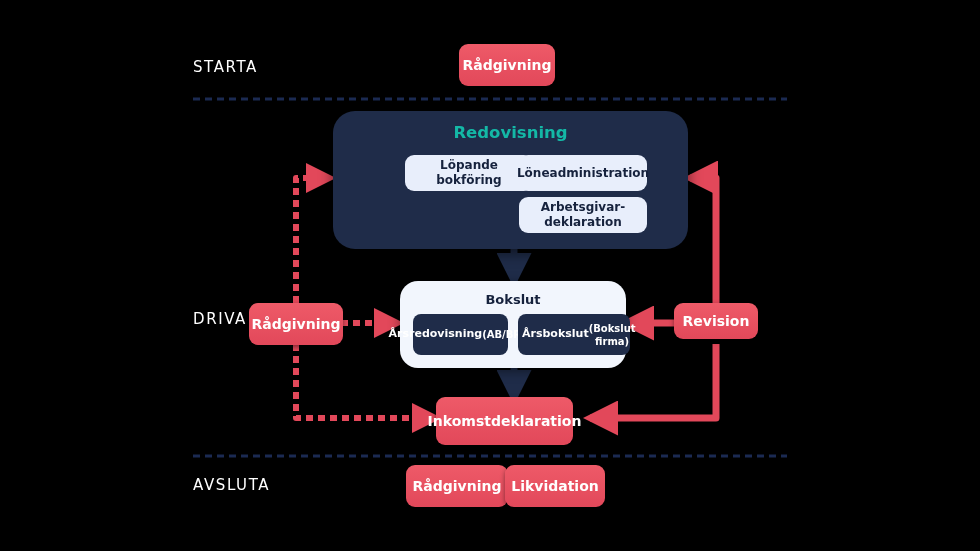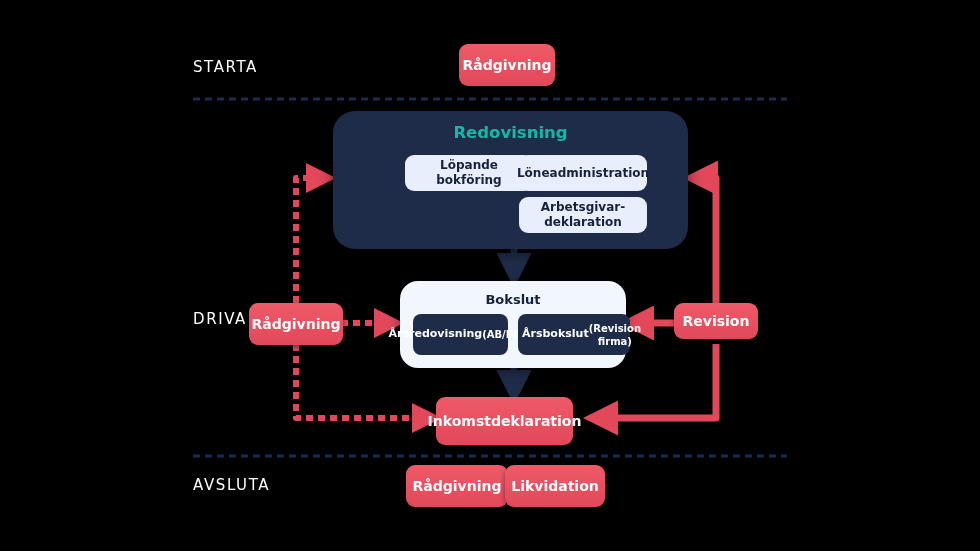--- a/index.html
+++ b/index.html
@@ -206,17 +206,17 @@
 
   <div class="light-panel" style="left:400px; top:281px; width:226px; height:87px;">
     <div class="panel-title">Bokslut</div>
 
     <div class="dark-card" style="left:13px; top:33px; width:95px; height:41px;">
       <span>Årsredovisning</span>
       <span class="sub">(AB/BRF)</span>
     </div>
     <div class="dark-card" style="left:118px; top:33px; width:112px; height:41px;justify-content:space-between;">
       <span>Årsbokslut</span>
-      <span class="sub">(Revision firma)</span>
+      <span class="sub">(Bokslut firma)</span>
     </div>
   </div>
 
 </div>
 
 </body></html>

